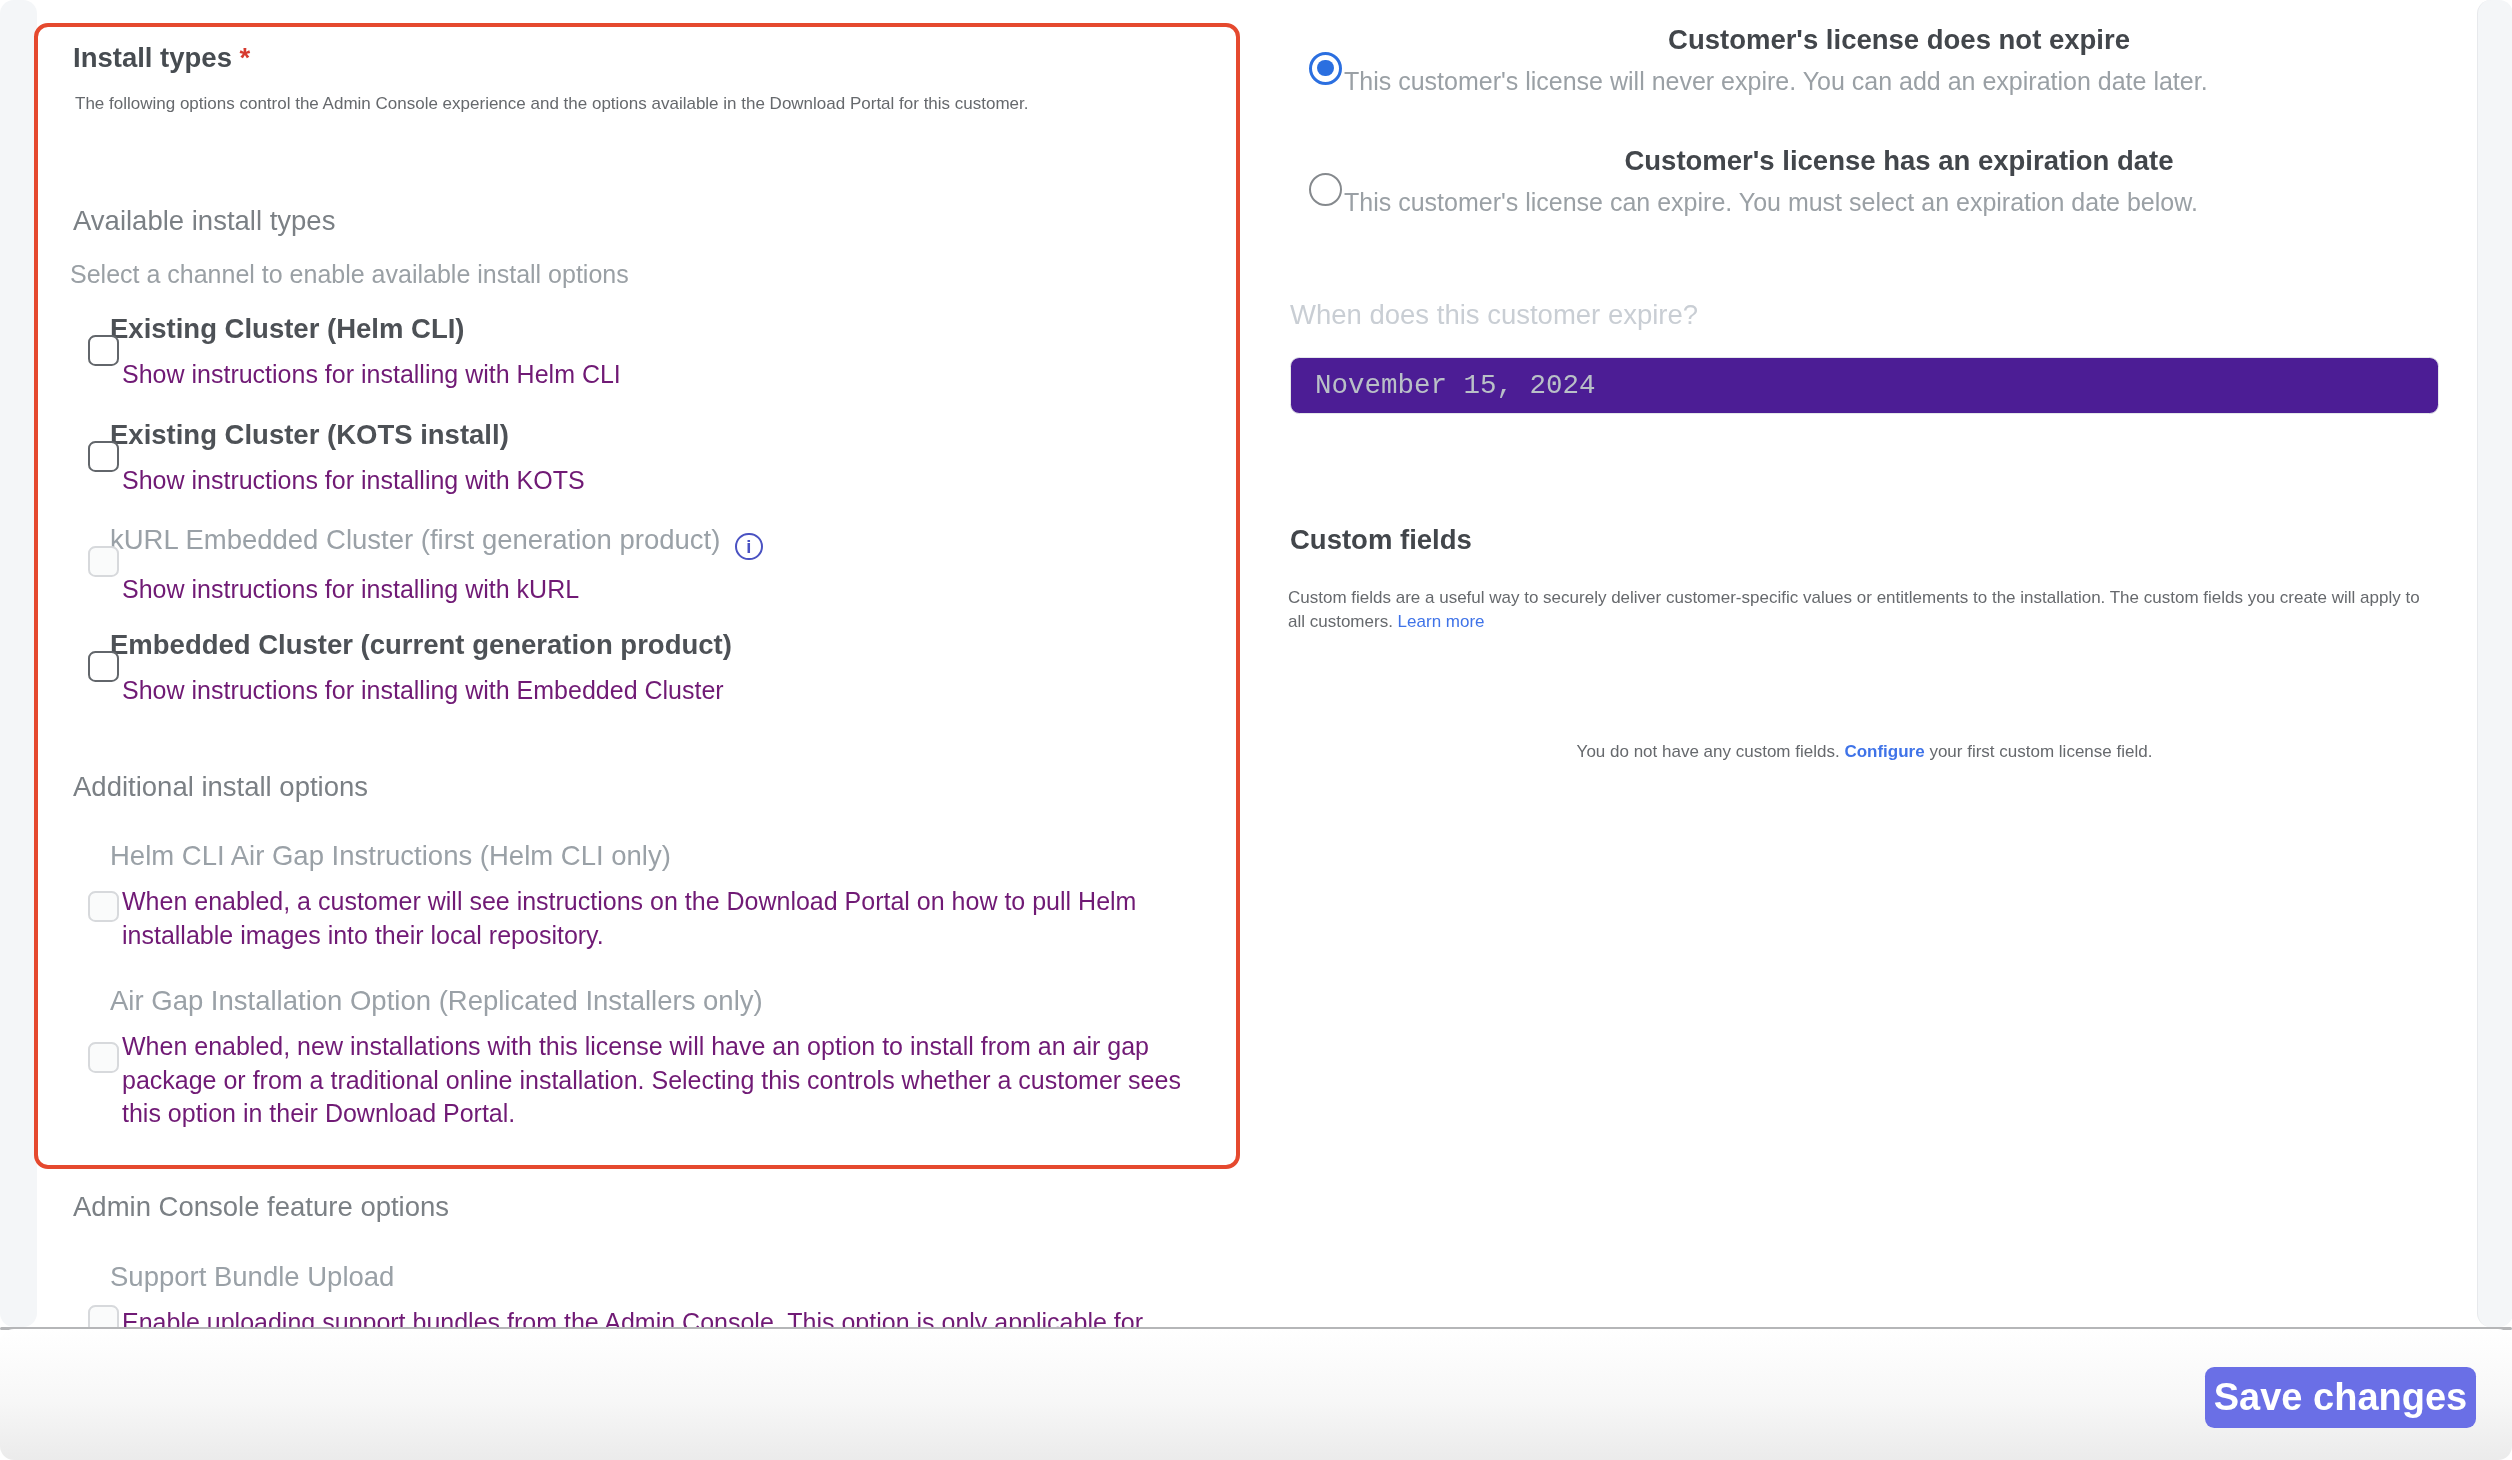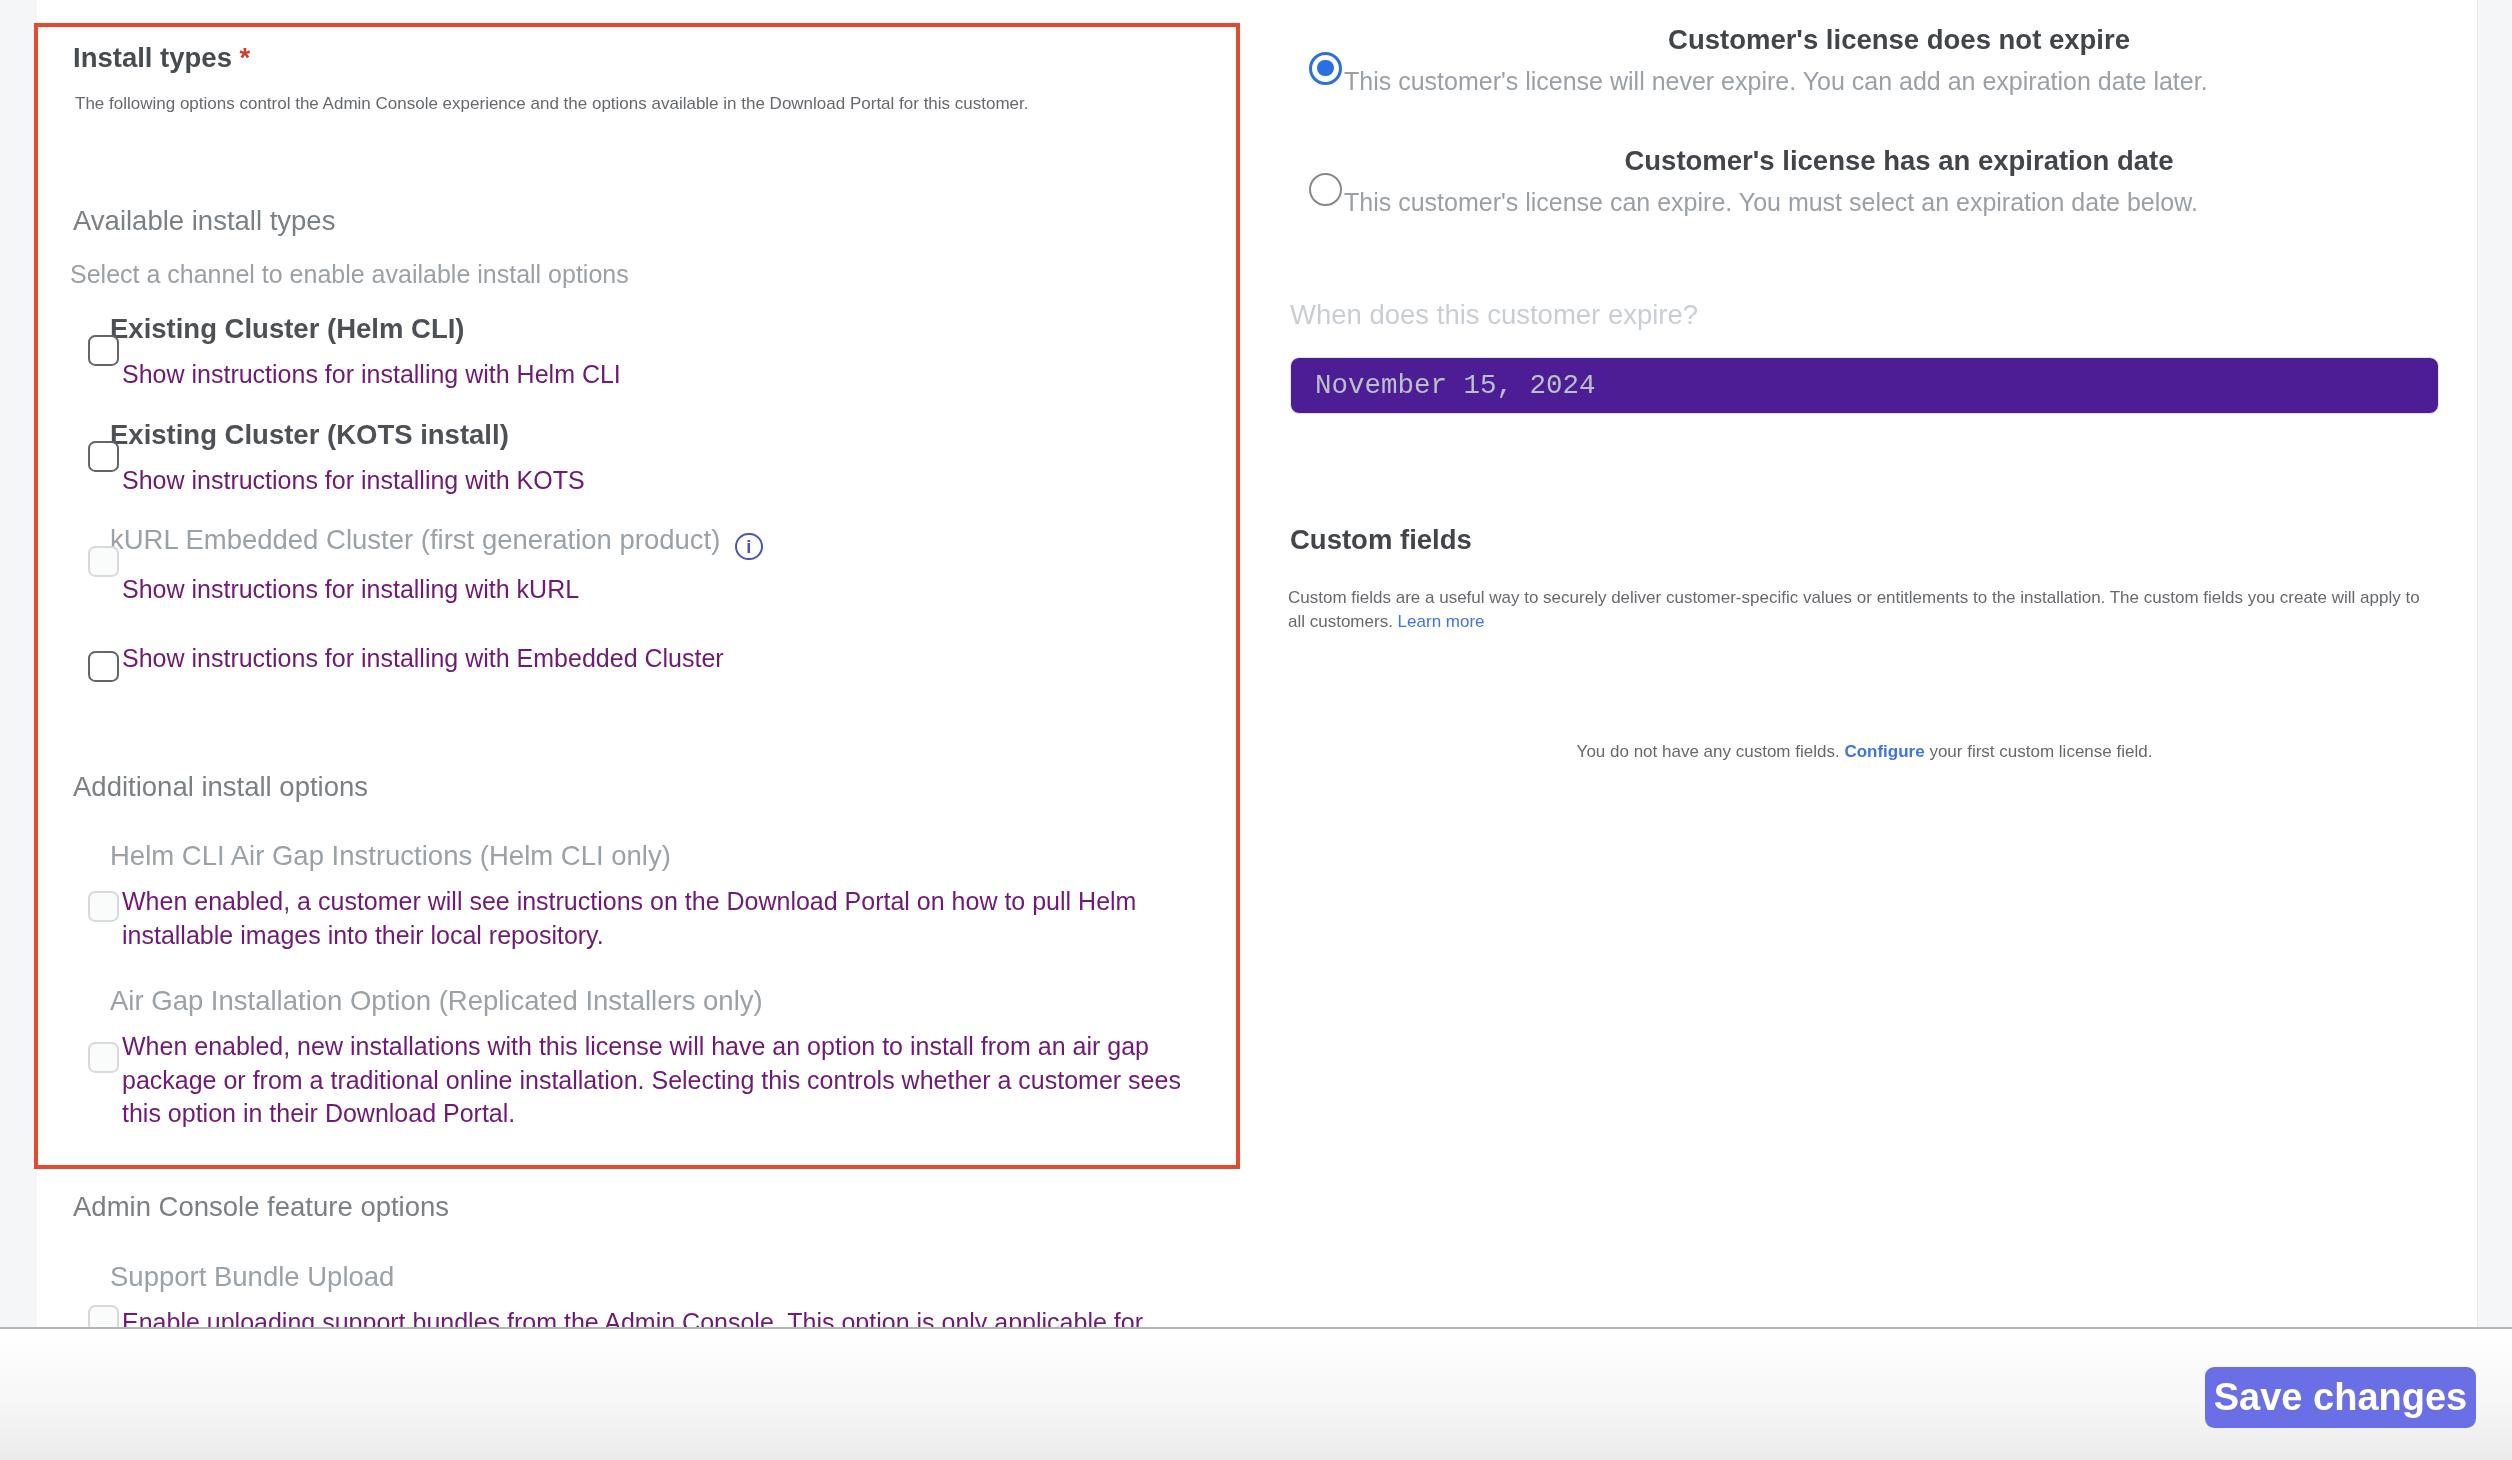--- a/index.html
+++ b/index.html
@@ -2,21 +2,21 @@
 <html style="font-size:14.7px"><head>
 <meta charset="utf-8">
 <style>
   html,body{margin:0;padding:0;}
   body{
     width:2512px;height:1460px;position:relative;overflow:hidden;
     background:#ffffff;
     font-family:"Liberation Sans","DejaVu Sans",sans-serif;
     -webkit-font-smoothing:antialiased;
   }
-  .abs{position:absolute;}
+  .abs{position:absolute;border-radius:14px;}
   
   .side-strip{background:#f4f6f8;}
   .gutter{border-left:1.8px solid #e7e9ec;}
   .content{left:0;top:0;width:2512px;height:1327px;overflow:hidden;}
   .highlight-box{
     left:34px;top:23px;width:1206px;height:1146px;
     border:4.6px solid #e5492e;box-sizing:border-box;
   }
   
   .h-dark{font-size:27.5px;font-weight:600;color:#474c51;}
@@ -107,20 +107,21 @@
   </div>
 
   <div class="opt disabled" style="top:524px;">
     <span class="cb" style="top:22px;"></span>
     <div class="opt-title"><span>kURL Embedded Cluster (first generation product)</span><span class="info-icon">i</span></div>
     <div class="opt-desc">Show instructions for installing with kURL</div>
   </div>
 
   <div class="opt" style="top:629px;">
     <span class="cb" style="top:22px;"></span>
+    <div class="opt-title">Embedded Cluster (current generation product)</div>
     <div class="opt-desc">Show instructions for installing with Embedded Cluster</div>
   </div>
 
   <div class="abs h-gray" style="left:73px;top:771px;">Additional install options</div>
 
   <div class="opt disabled" style="top:840px;">
     <span class="cb" style="top:51px;"></span>
     <div class="opt-title">Helm CLI Air Gap Instructions (Helm CLI only)</div>
     <div class="opt-desc" style="width:1081px;">When enabled, a customer will see instructions on the Download Portal on how to pull Helm installable images into their local repository.</div>
   </div>

